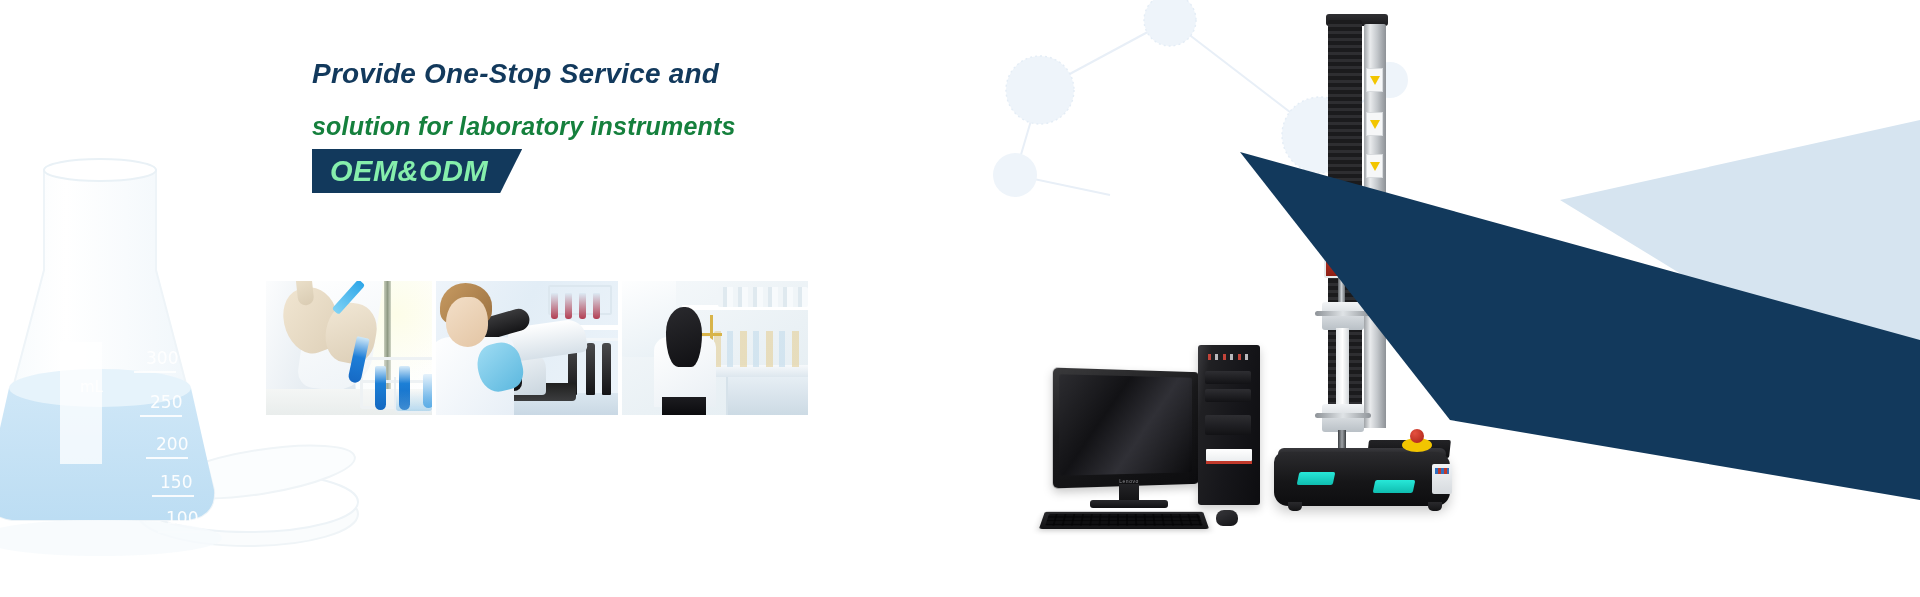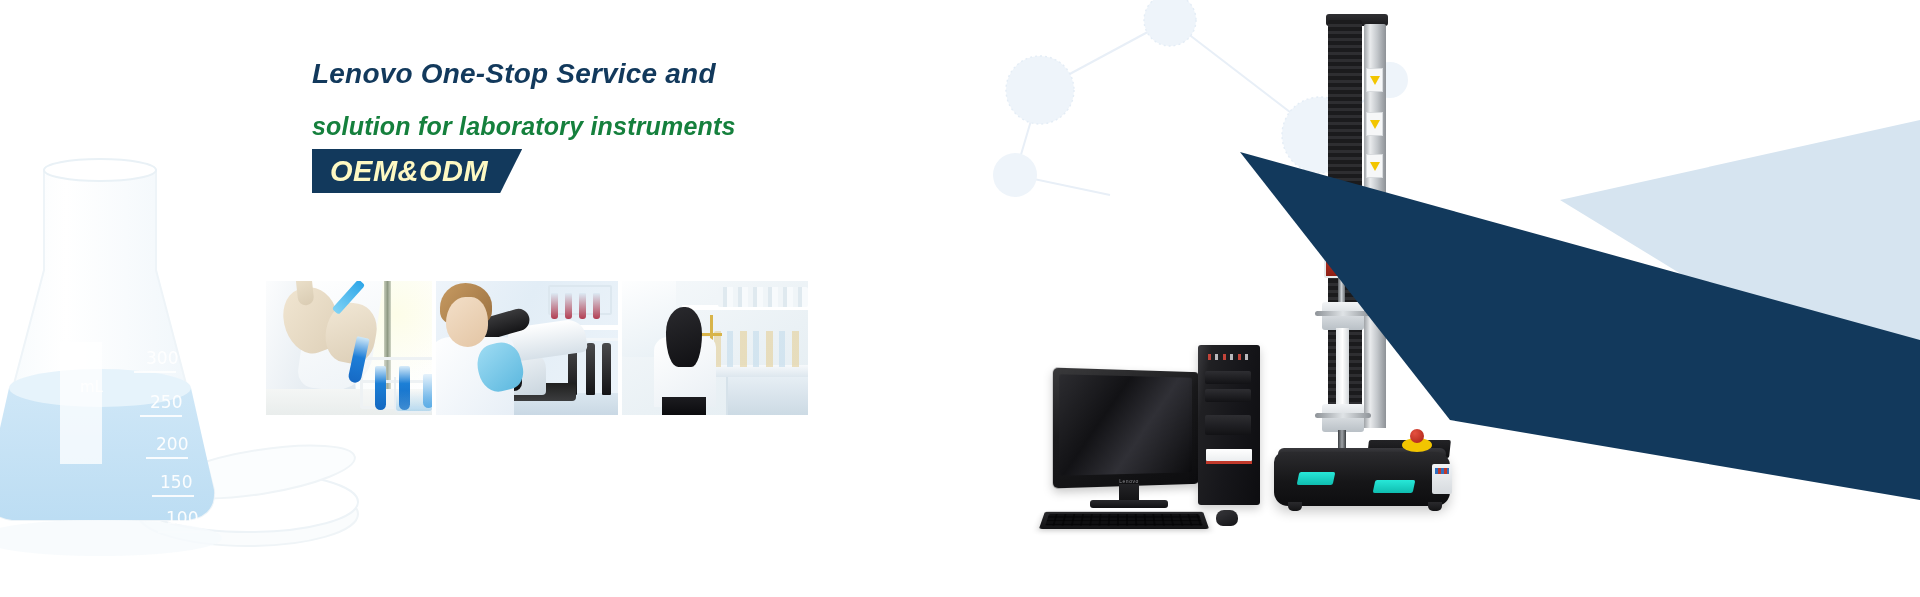--- a/index.html
+++ b/index.html
@@ -63,21 +63,21 @@
     left:312px; top:149px;
     height:44px;
   }
   .badge {
     position:relative;
     display:inline-flex;
     align-items:center;
     height:44px;
     padding:0 34px 0 18px;
     background:#12395c;
-    color:#fef9c3;
+    color:#86efac;
     font-size:29px;
     font-weight:bold;
     font-style:italic;
     letter-spacing:0.5px;
     white-space:nowrap;
     clip-path:polygon(0 0, 100% 0, calc(100% - 22px) 100%, 0 100%);
   }
 
   
   .photo-strip {
@@ -682,21 +682,21 @@
       <line x1="180" y1="306" x2="222" y2="306"></line>
       <line x1="186" y1="348" x2="228" y2="348"></line>
       <line x1="192" y1="386" x2="234" y2="386"></line>
       <line x1="198" y1="422" x2="240" y2="422"></line>
     </g>
 
     <ellipse cx="140" cy="428" rx="122" ry="18" fill="#f6fafc" opacity=".8"></ellipse>
   </svg>
 
   <div class="headline">
-    <div class="line1">Lenovo One-Stop Service and</div>
+    <div class="line1">Provide One-Stop Service and</div>
     <div class="line2">solution for laboratory instruments</div>
   </div>
 
   <div class="badge-wrap">
     <div class="badge">OEM&amp;ODM</div>
   </div>
 
   <div class="photo-strip">
 
     <div class="photo p1">

